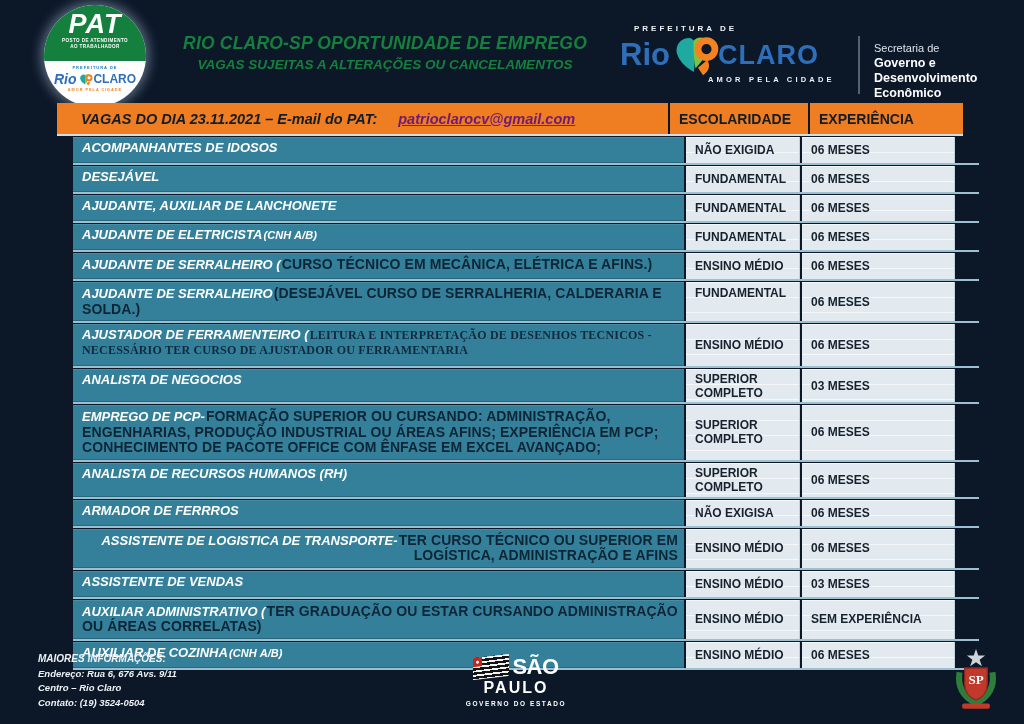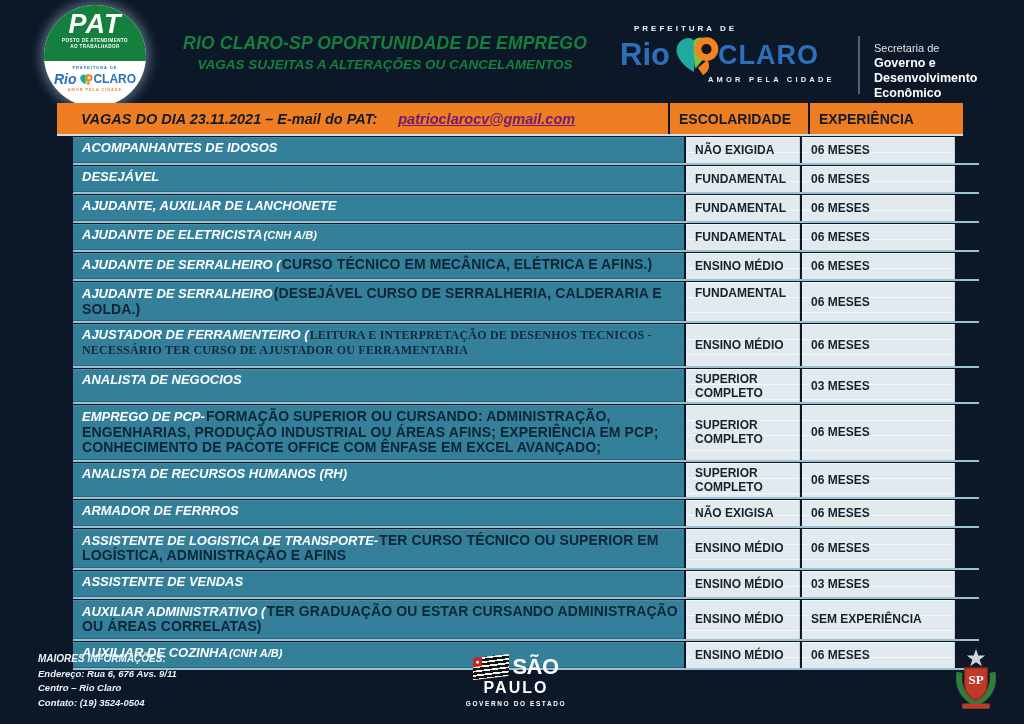--- a/index.html
+++ b/index.html
@@ -63,21 +63,21 @@
   .detail-dark{color:#0e2536;}
   .detail-white{color:#fff;font-style:italic;font-size:11px;}
   .detail-serif{color:#102a3d;font-family:"Liberation Serif",serif;font-size:12px;letter-spacing:.2px;}
   
   .tbody .trow:nth-child(6){min-height:36px;}
   .tbody .trow:nth-child(6) .esc-cell{align-items:flex-start;padding-top:4px;}
   .tbody .trow:nth-child(7){min-height:42px;}
   .tbody .trow:nth-child(8){min-height:33px;}
   .tbody .trow:nth-child(9){min-height:46px;}
   .tbody .trow:nth-child(10){min-height:34px;}
-  .tbody .trow:nth-child(12){min-height:36px;}
+  .tbody .trow:nth-child(12){min-height:36px;text-align:right;}
   .tbody .trow:nth-child(14){min-height:36px;}
 
   
   .info-block{position:absolute;left:38px;top:652px;color:#eef2f6;font-style:italic;font-weight:bold;line-height:14.5px;}
   .info-block .i-title{font-size:10px;}
   .info-block .i-line{font-size:9.5px;}
 
   .sp-logo{position:absolute;left:446px;top:656px;width:140px;display:flex;flex-direction:column;align-items:center;color:#fff;}
   .sp-row1{display:flex;align-items:center;gap:3px;}
   .sp-flag{width:36px;height:22px;background:repeating-linear-gradient(to bottom,#f2f2f2 0 1.8px,#141414 1.8px 4.2px);

